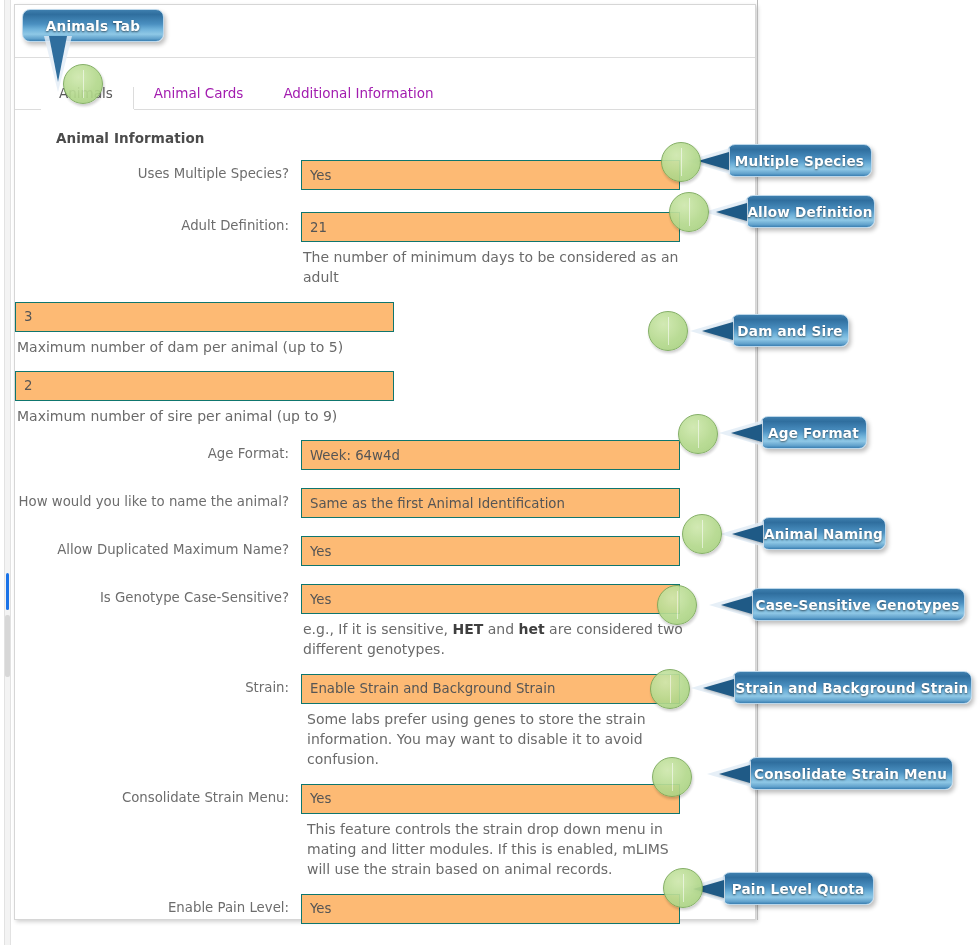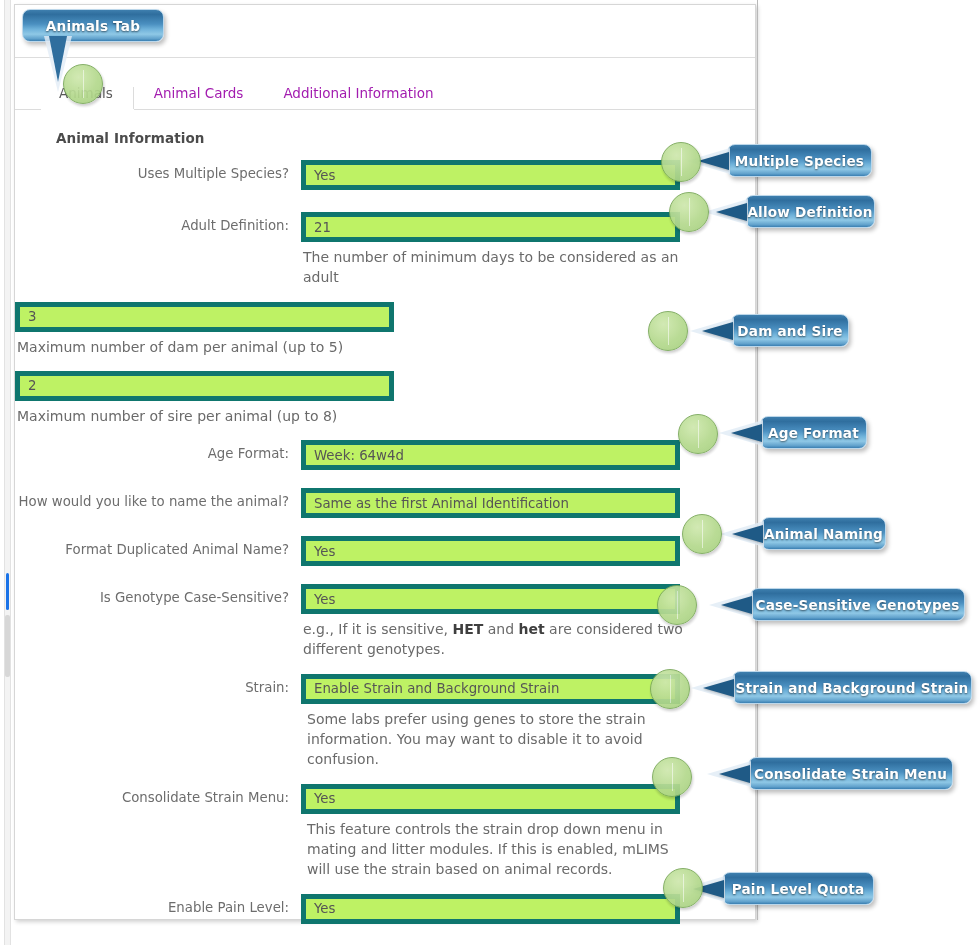--- a/index.html
+++ b/index.html
@@ -126,22 +126,22 @@
     color: #6d6d6d;
     padding-top: 6px;
     padding-right: 12px;
     box-sizing: border-box;
     line-height: 1.25;
   }
   .row .control { flex: 1; }
   .fieldbox {
     width: 379px;
     height: 30px;
-    border: 5px solid #0f766e;
-    background: #bef264;
+    border: 1px solid #0f766e;
+    background: #fdba74;
     box-sizing: border-box;
     font-size: 13.3px;
     color: #555555;
     display: flex;
     align-items: center;
     padding-left: 8px;
     cursor: text;
   }
   .fieldbox.indent { padding-left: 8px; }
   .hint {
@@ -315,21 +315,21 @@
       <div class="control">
         <div class="fieldbox">3</div>
         <div class="hint">Maximum number of dam per animal (up to 5)</div>
       </div>
     </div>
     <div class="spacer-sm"></div>
 
     <div class="row">
       <div class="control">
         <div class="fieldbox">2</div>
-        <div class="hint">Maximum number of sire per animal (up to 8)</div>
+        <div class="hint">Maximum number of sire per animal (up to 9)</div>
       </div>
     </div>
     <div class="spacer-sm"></div>
 
     <div class="row">
       <div class="label">Age Format:</div>
       <div class="control">
         <div class="fieldbox indent">Week: 64w4d</div>
       </div>
     </div>
@@ -337,21 +337,21 @@
 
     <div class="row">
       <div class="label">How would you like to name the animal?</div>
       <div class="control">
         <div class="fieldbox indent">Same as the first Animal Identification</div>
       </div>
     </div>
     <div class="spacer-md"></div>
 
     <div class="row">
-      <div class="label">Format Duplicated Animal Name?</div>
+      <div class="label">Allow Duplicated Maximum Name?</div>
       <div class="control">
         <div class="fieldbox">Yes</div>
       </div>
     </div>
     <div class="spacer-md"></div>
 
     <div class="row">
       <div class="label">Is Genotype Case-Sensitive?</div>
       <div class="control">
         <div class="fieldbox">Yes</div>

